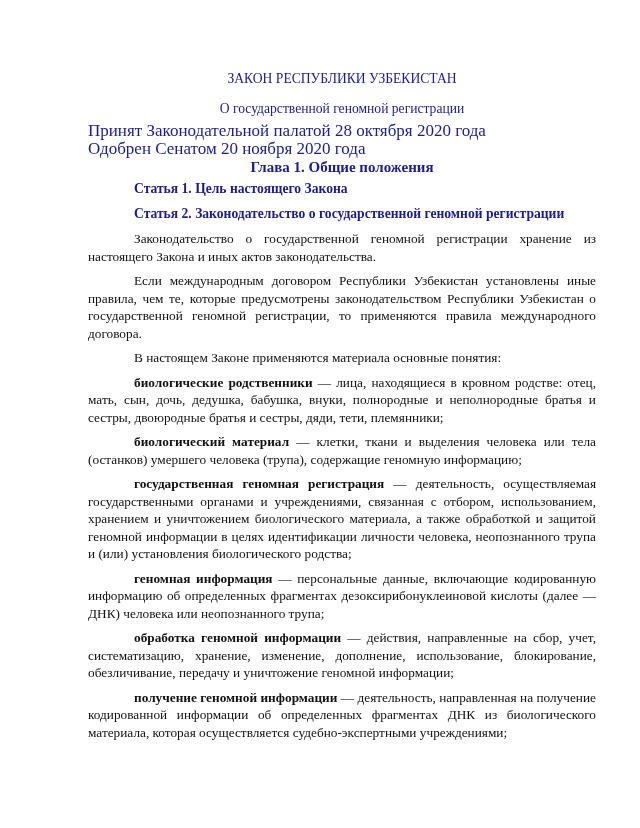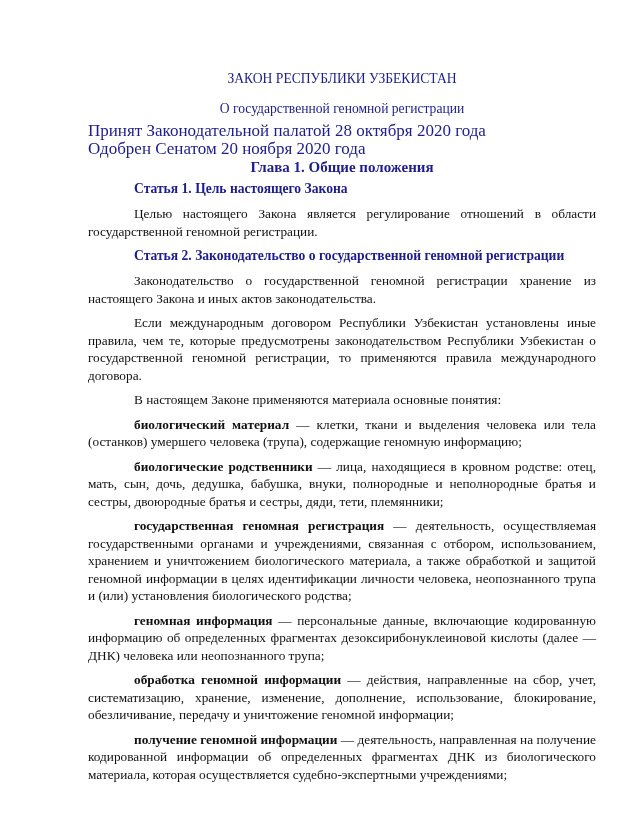--- a/index.html
+++ b/index.html
@@ -24,35 +24,34 @@
 
 <div class="page">
   <div class="title blue center">ЗАКОН РЕСПУБЛИКИ УЗБЕКИСТАН</div>
   <div class="subtitle blue center">О государственной геномной регистрации</div>
   <div class="meta blue">Принят Законодательной палатой 28 октября 2020 года</div>
   <div class="meta blue">Одобрен Сенатом 20 ноября 2020 года</div>
   <div class="chapter blue center">Глава 1. Общие положения</div>
 
   <div>
     <div class="article blue">Статья 1. Цель настоящего Закона</div>
-    <p class="para">Целью настоящего Закона является регулирование отношений в области государственной геномной регистрации.</p>
   </div>
 
   <div>
     <div class="article blue">Статья 2. Законодательство о государственной геномной регистрации</div>
     <p class="para">Законодательство о государственной геномной регистрации хранение из настоящего Закона и иных актов законодательства.</p>
     <p class="para">Если международным договором Республики Узбекистан установлены иные правила, чем те, которые предусмотрены законодательством Республики Узбекистан о государственной геномной регистрации, то применяются правила международного договора.</p>
   </div>
 
   <div>
     <p class="para">В настоящем Законе применяются материала основные понятия:</p>
 
+    <p class="para"><span class="term">биологические родственники</span><span> — лица, находящиеся в кровном родстве: отец, мать, сын, дочь, дедушка, бабушка, внуки, полнородные и неполнородные братья и сестры, двоюродные братья и сестры, дяди, тети, племянники;</span></p>
+
     <p class="para"><span class="term">биологический материал</span><span> — клетки, ткани и выделения человека или тела (останков) умершего человека (трупа), содержащие геномную информацию;</span></p>
-
-    <p class="para"><span class="term">биологические родственники</span><span> — лица, находящиеся в кровном родстве: отец, мать, сын, дочь, дедушка, бабушка, внуки, полнородные и неполнородные братья и сестры, двоюродные братья и сестры, дяди, тети, племянники;</span></p>
 
     <p class="para"><span class="term">государственная геномная регистрация</span><span> — деятельность, осуществляемая государственными органами и учреждениями, связанная с отбором, использованием, хранением и уничтожением биологического материала, а также обработкой и защитой геномной информации в целях идентификации личности человека, неопознанного трупа и (или) установления биологического родства;</span></p>
 
     <p class="para"><span class="term">геномная информация</span><span> — персональные данные, включающие кодированную информацию об определенных фрагментах дезоксирибонуклеиновой кислоты (далее — ДНК) человека или неопознанного трупа;</span></p>
 
     <p class="para"><span class="term">обработка геномной информации</span><span> — действия, направленные на сбор, учет, систематизацию, хранение, изменение, дополнение, использование, блокирование, обезличивание, передачу и уничтожение геномной информации;</span></p>
 
     <p class="para"><span class="term">получение геномной информации</span><span> — деятельность, направленная на получение кодированной информации об определенных фрагментах ДНК из биологического материала, которая осуществляется судебно-экспертными учреждениями;</span></p>
   </div>
 </div>

